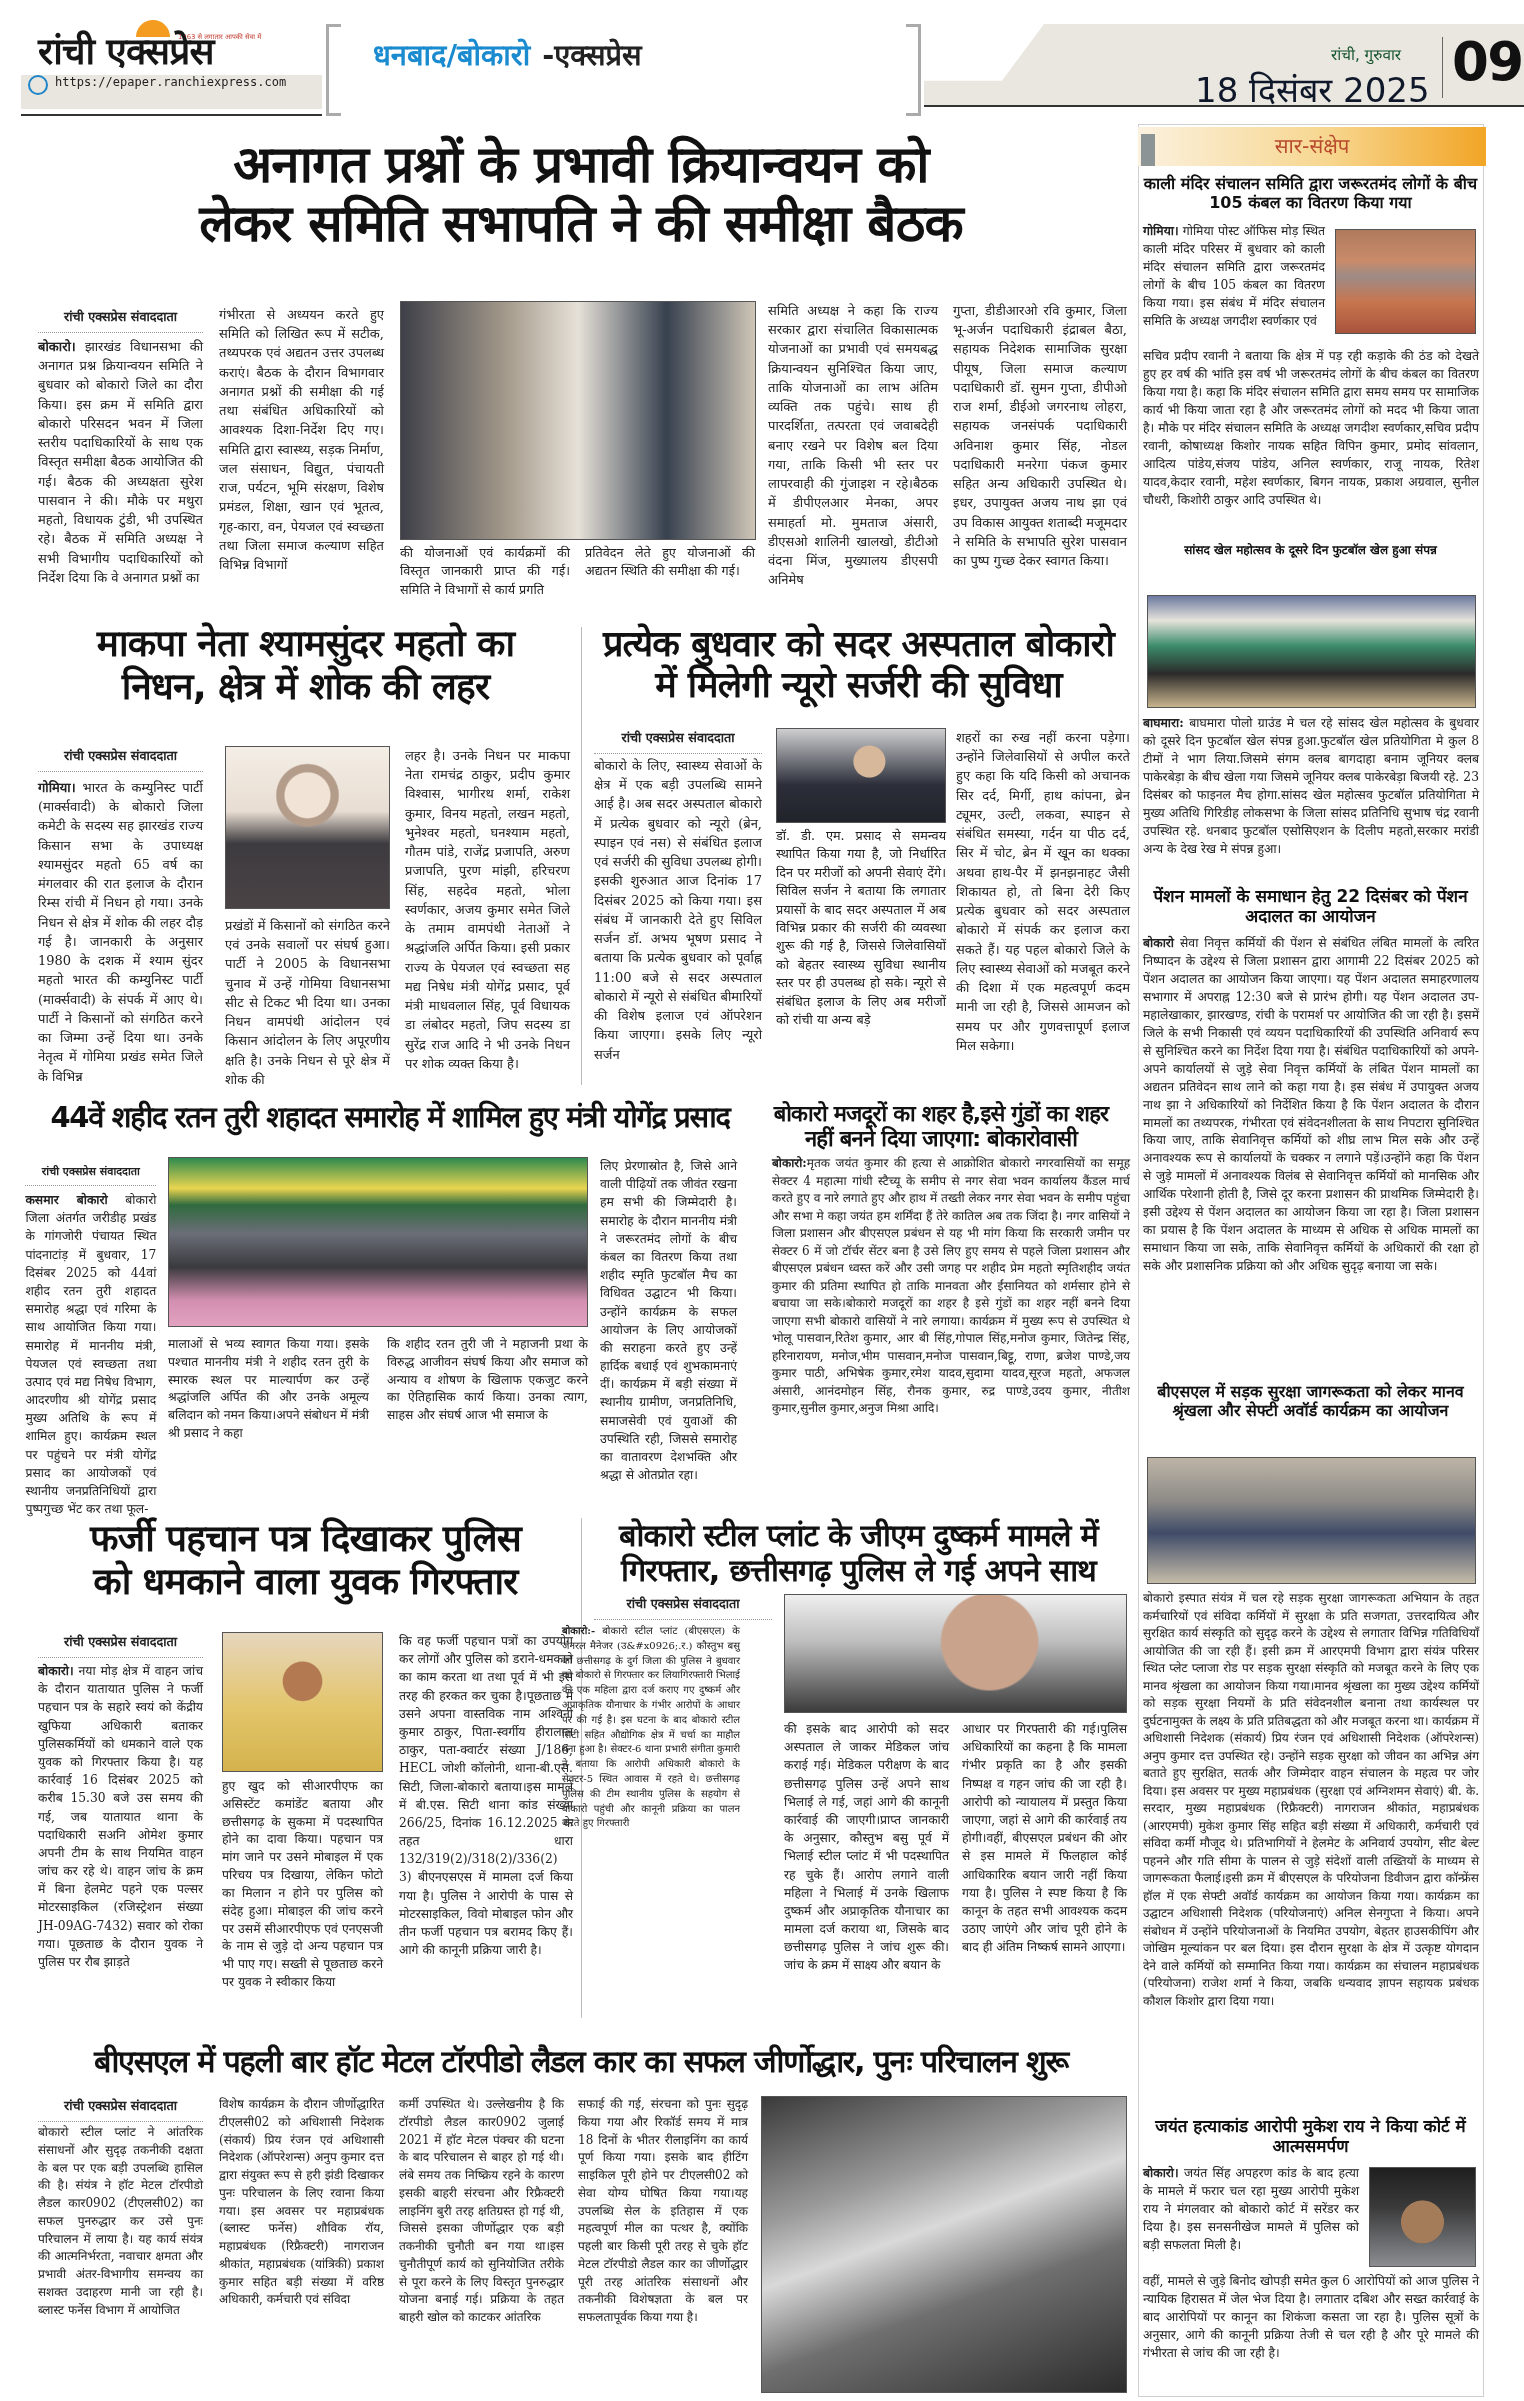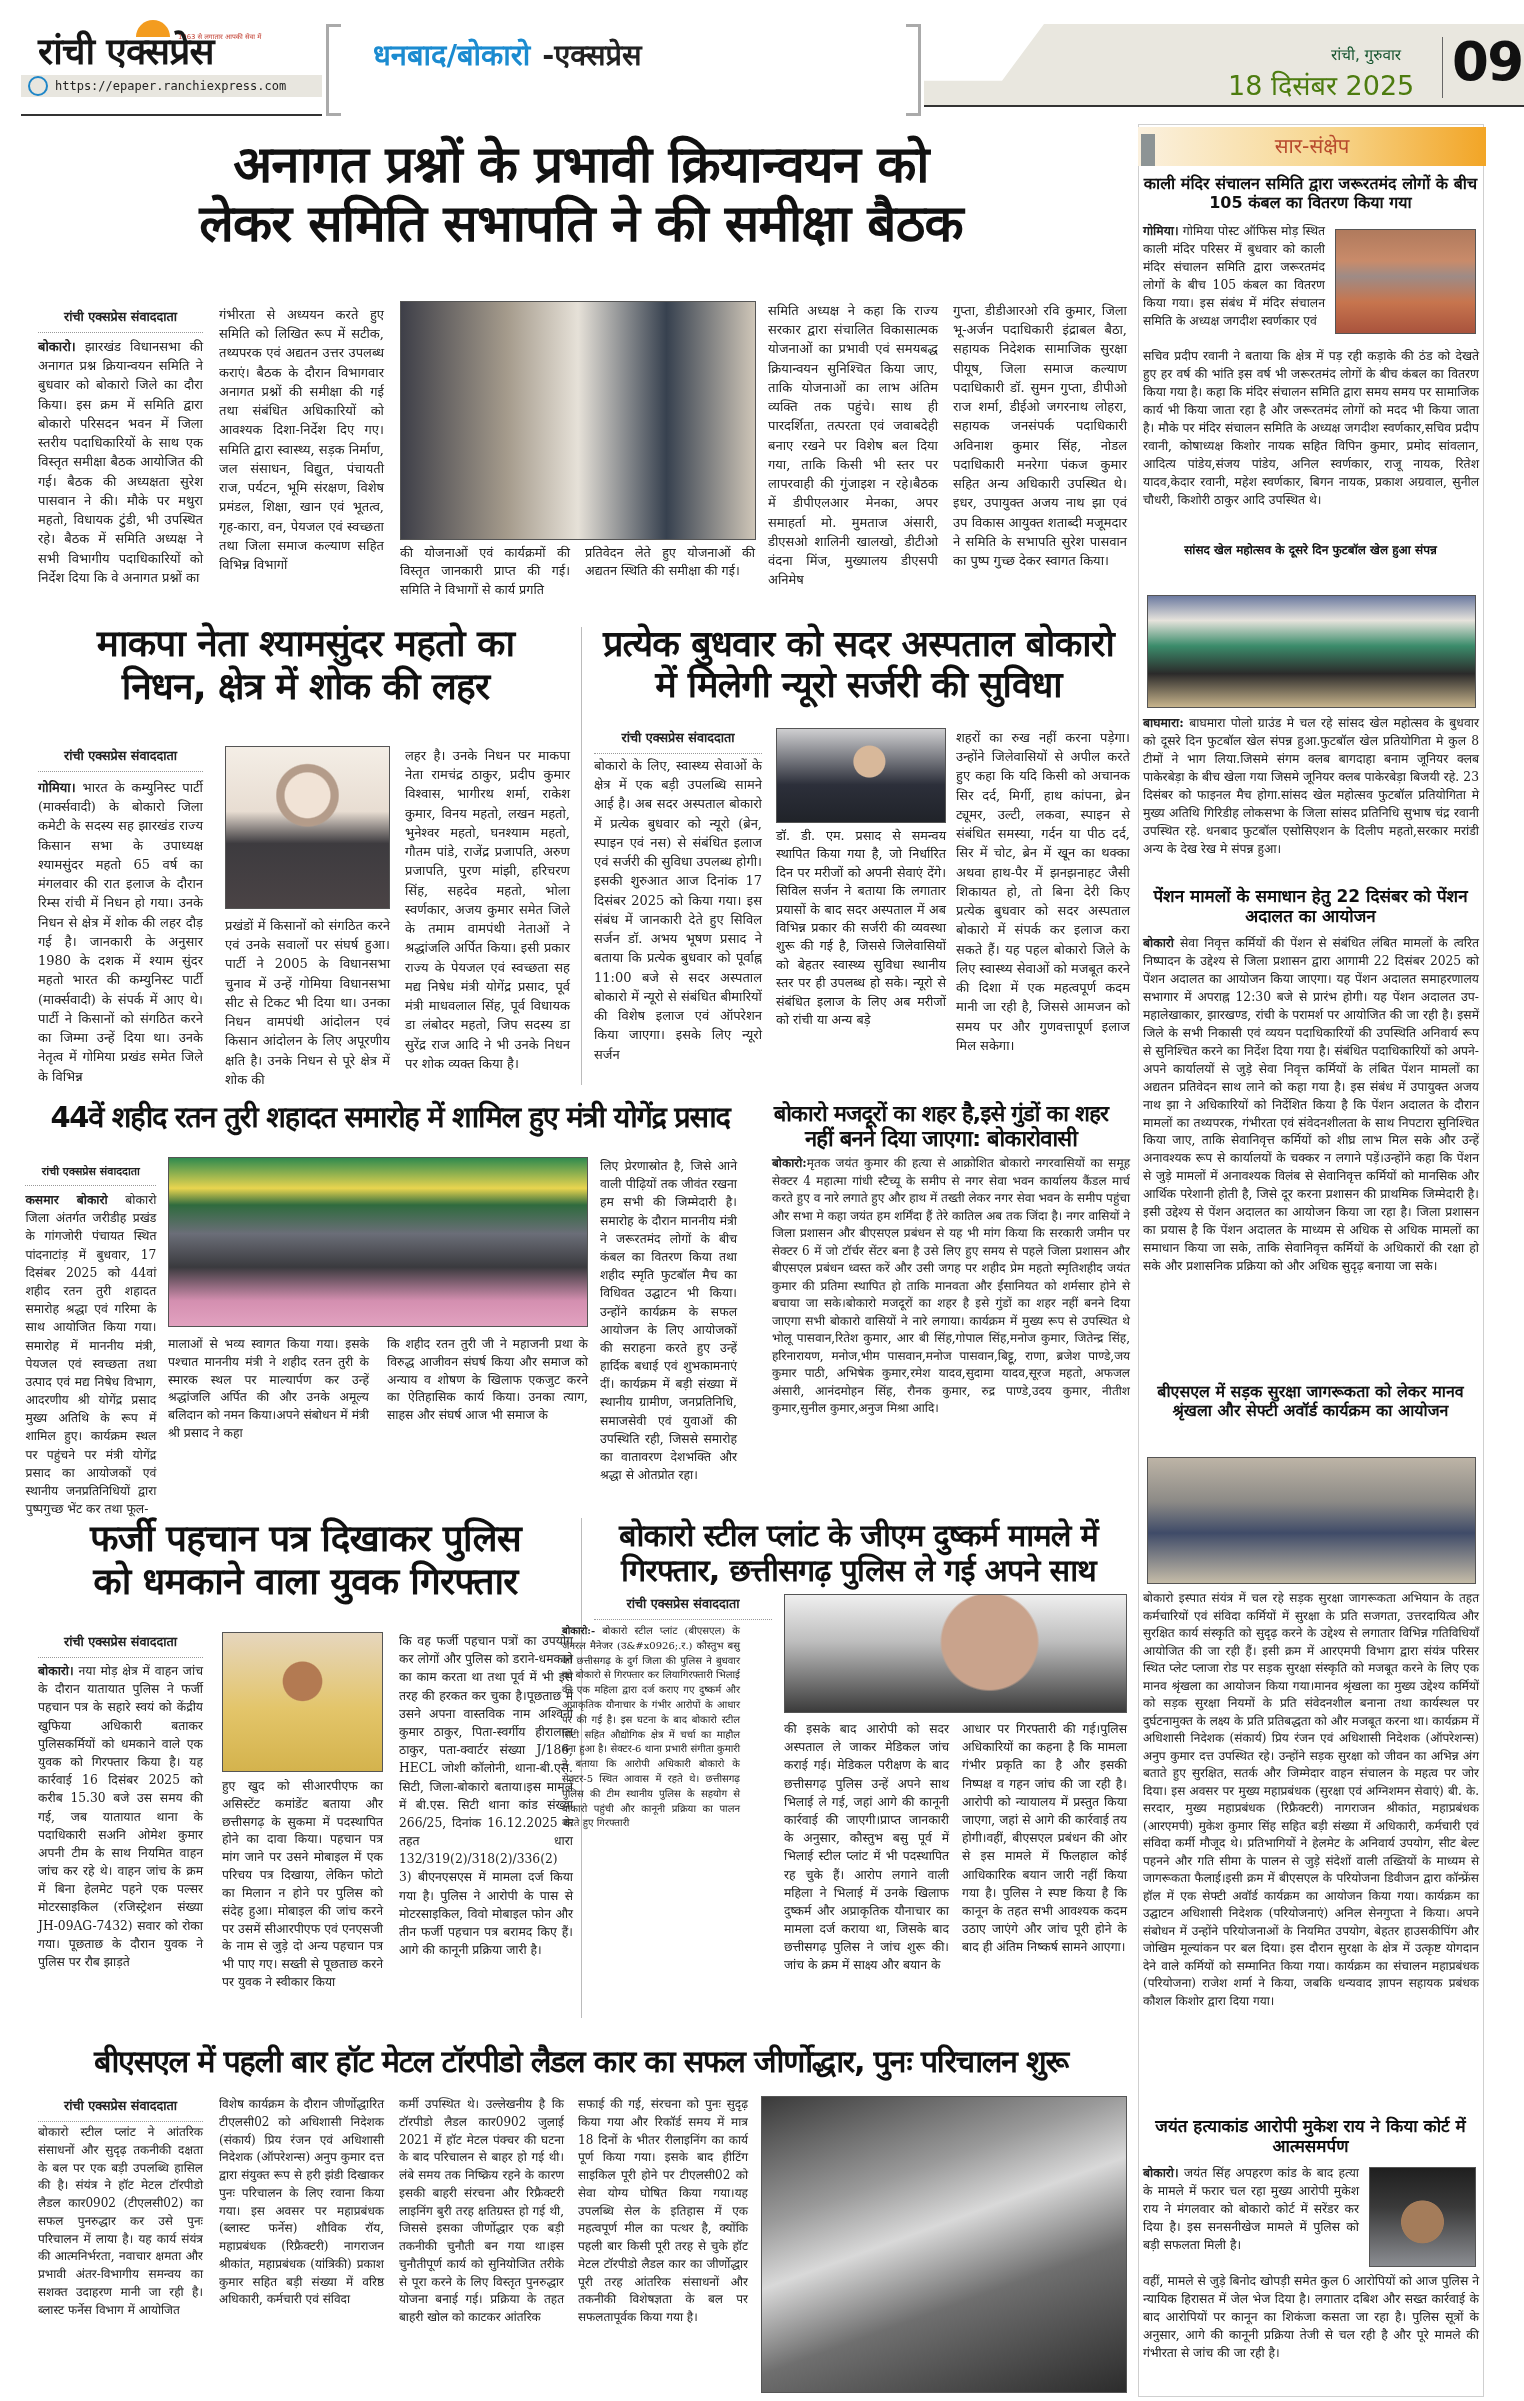--- a/index.html
+++ b/index.html
@@ -4,33 +4,33 @@
 <style>
   * { box-sizing: border-box; margin: 0; padding: 0; }
   html, body { width: 1525px; height: 2401px; background: #fff; overflow: hidden; }
   body { font-family: "DejaVu Serif", serif; color: #1a1a1a; position: relative; }
 
   
   .masthead { position: absolute; left: 0; top: 0; width: 1525px; height: 119px; }
   .logo { position: absolute; left: 38px; top: 24px; font-family: "DejaVu Sans", sans-serif; font-weight: 900; font-size: 37px; letter-spacing: -0.8px; color: #161616; }
   .logo-sun { position: absolute; left: 136px; top: 20.4px; width: 34px; height: 17px; border-radius: 34px 34px 0 0; background: #f39c1f; }
   .logo-tag { position: absolute; left: 178px; top: 32px; font-size: 6.8px; color: #c0392b; font-family: "DejaVu Sans", sans-serif; }
-  .urlbar { position: absolute; left: 21px; top: 75px; width: 301px; height: 22px; background: #e8e6df; display: flex; align-items: center; padding-left: 6.8px; }
+  .urlbar { position: absolute; left: 21px; top: 75px; width: 301px; height: 34px; background: #e8e6df; display: flex; padding-left: 6.8px; }
   .url-icon { width: 20.4px; height: 20.4px; border-radius: 50%; border: 2.5px solid #1e86c8; margin-right: 6.8px; }
   .url-text { font-family: "DejaVu Sans Mono", monospace; font-size: 12px; color: #222; }
   .mast-rule { position: absolute; left: 21px; top: 114px; width: 301px; height: 1.7px; background: #333; }
   .bracket { position: absolute; top: 24px; width: 15.3px; height: 92px; border: 3.4px solid #aaa; }
   .bracket.l { left: 326px; border-right: none; }
   .bracket.r { left: 906px; border-left: none; }
   .section-title { position: absolute; left: 373px; top: 34px; font-family: "DejaVu Sans", sans-serif; font-size: 29px; font-weight: 700; }
   .section-title .blue { color: #1b8bd0; text-align: center; }
   .section-title .black { color: #222; margin-left: 12px; }
   .dateblock { position: absolute; left: 924px; top: 24px; width: 600px; height: 81px; background: #e9e7df; clip-path: polygon(20% 0, 100% 0, 100% 100%, 0 100%, 0 70%, 13% 70%); }
   .date-day { position: absolute; left: 1331px; top: 44px; font-family: "DejaVu Sans", sans-serif; font-size: 15.3px; color: #14532d; }
-  .date-full { position: absolute; left: 1228px; top: 66px; font-family: "DejaVu Sans", sans-serif; font-size: 27px; color: #4d7c0f; }
+  .date-full { position: absolute; left: 1195px; top: 66px; font-family: "DejaVu Sans", sans-serif; font-size: 34px; color: #0f172a; }
   .date-sep { position: absolute; left: 1442px; top: 37px; width: 0.8px; height: 61px; background: #666; }
   .page-no { position: absolute; left: 1452px; top: 30.5px; font-family: "DejaVu Sans", sans-serif; font-weight: 900; font-size: 53px; color: #111; letter-spacing: -1.7px; }
   .date-rule { position: absolute; left: 924px; top: 105px; width: 600px; height: 1.7px; background: #333; }
 
   
   .headline { position: absolute; font-family: "DejaVu Sans", sans-serif; font-weight: 900; color: #111; text-align: center; line-height: 1.15; letter-spacing: -0.8px; }
   .byline { position: absolute; font-family: "DejaVu Sans", sans-serif; font-weight: 700; font-size: 12.7px; color: #222; padding-bottom: 6.8px; border-bottom: 1.7px dotted #999; text-align: center; }
   .col { position: absolute; font-size: 13px; line-height: 1.48; text-align: justify; color: #222; }
   .col b { font-weight: 700; }
   .photo { position: absolute; border: 0.8px solid #555; overflow: hidden; }

